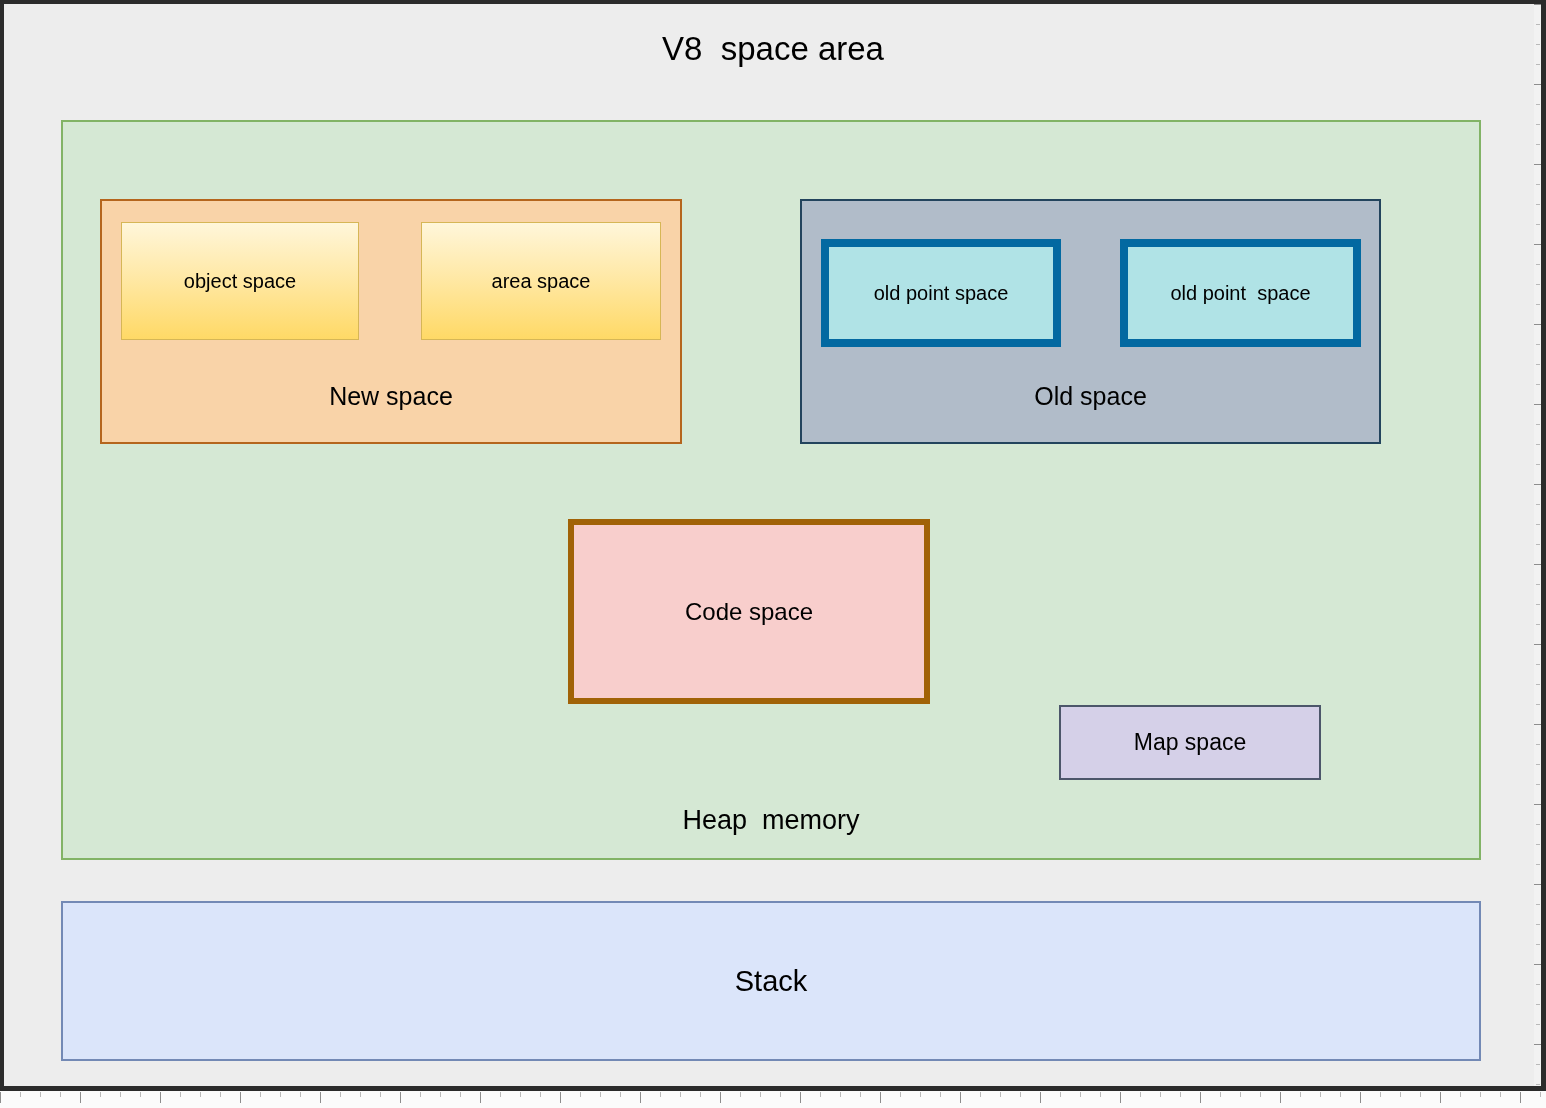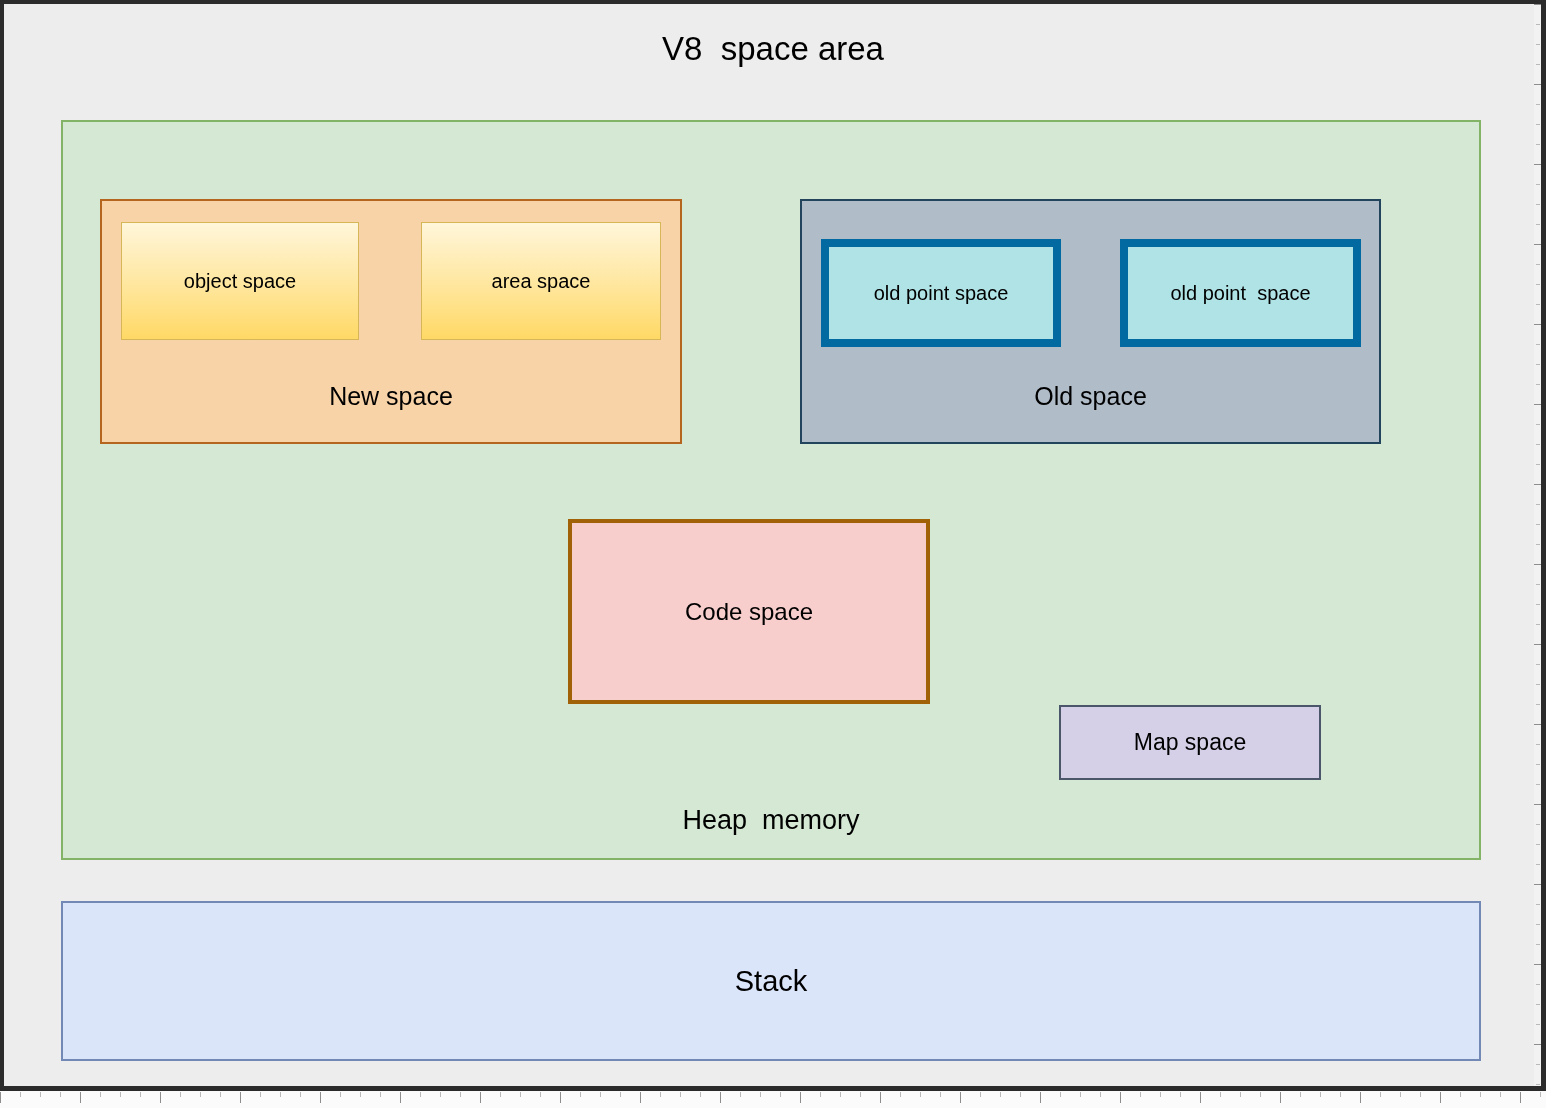--- a/index.html
+++ b/index.html
@@ -141,21 +141,21 @@
     border: 2px solid #d6b656;
     align-items: center;
     justify-content: center;
     font-size: 24px;
   }
 
   
   #code-space {
     left: 568px; top: 519px; width: 362px; height: 185px;
     background: #f8cecc;
-    border: 4px solid #a16207;
+    border: 6px solid #a16207;
     align-items: center;
     justify-content: center;
     font-size: 24px;
   }
 
   
   .lavender {
     left: 1059px; width: 262px; height: 75px;
     background: #d5d0e8;
     border: 2px solid #4c566a;

